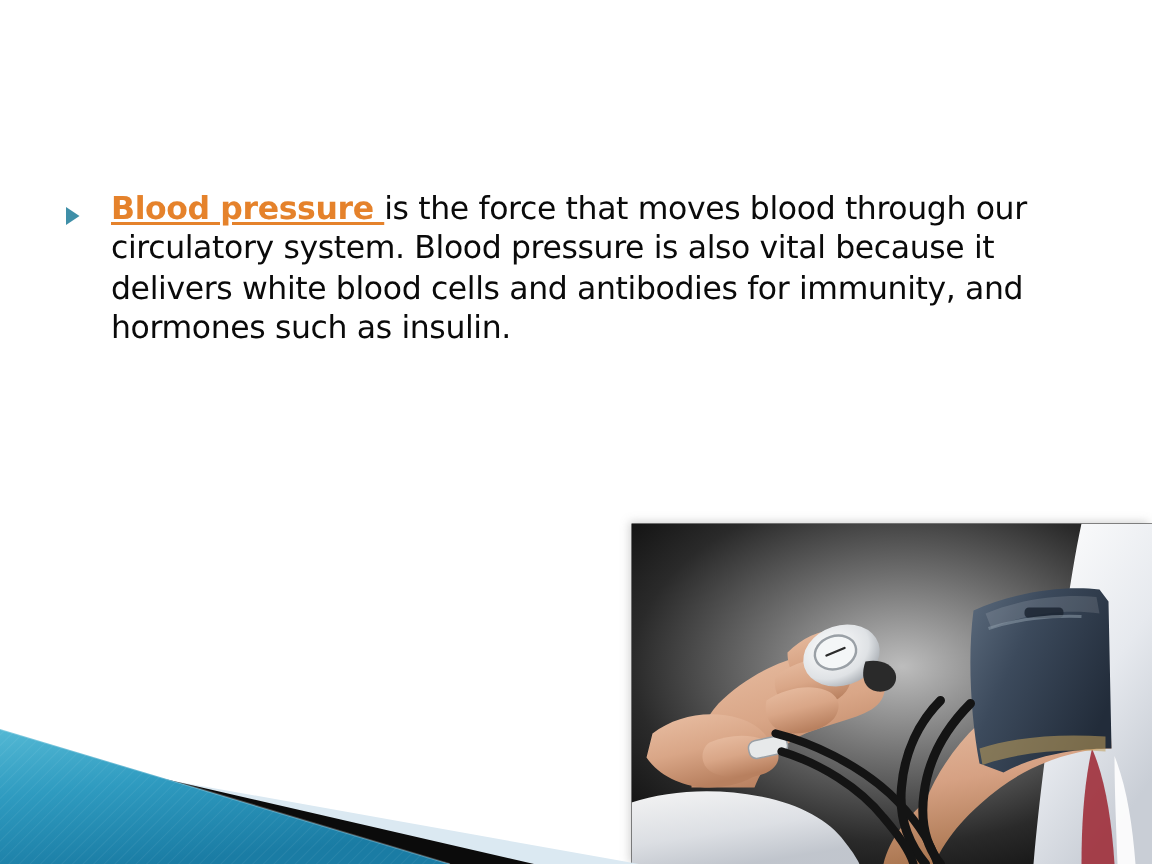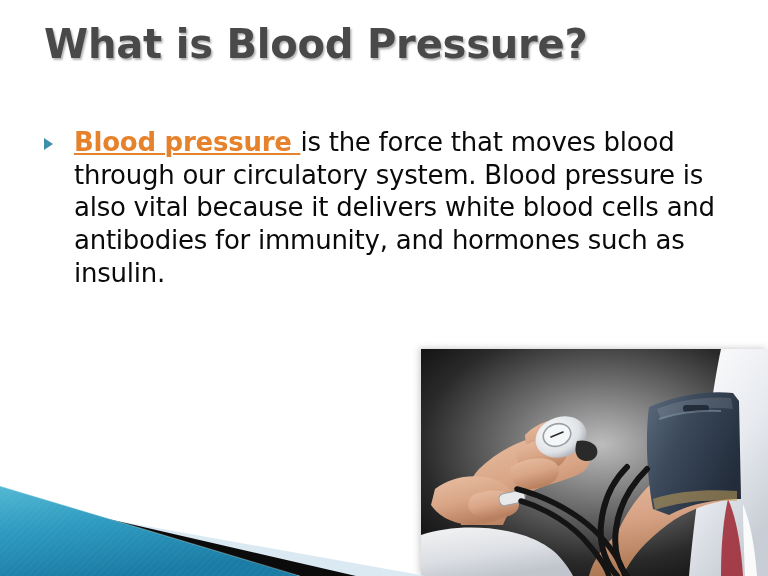--- a/index.html
+++ b/index.html
@@ -60,21 +60,21 @@
     width: 0;
     height: 0;
     border-top: 6px solid transparent;
     border-bottom: 6px solid transparent;
     border-left: 9px solid #3f8fa8;
     display: block;
   }
   .bullet-text {
     flex: 1 1 auto;
     font-family: "DejaVu Sans", sans-serif;
-    font-size: 26px;
+    font-size: 21px;
     line-height: 1.255;
     color: #0a0a0a;
     letter-spacing: -0.25px;
     max-width: 660px;
   }
   .hl {
     color: #e5822b;
     font-weight: 700;
     text-decoration: underline;
     text-decoration-thickness: 2px;
@@ -113,21 +113,20 @@
     display: block;
     width: 100%;
     height: 100%;
   }
 </style>
 </head>
 <body>
 
 <div id="slide">
 
-  <div id="slide-title">What is Blood Pressure?</div>
 
   <div id="body-block">
     <div class="bullet-row">
       <span class="bullet-marker">
         <span class="tri"></span>
       </span>
       <div class="bullet-text"><span class="hl">Blood pressure </span><span>is the force that moves blood through our circulatory system. Blood pressure is also vital because it delivers white blood cells and antibodies for immunity, and hormones such as insulin.</span></div>
     </div>
   </div>
 

